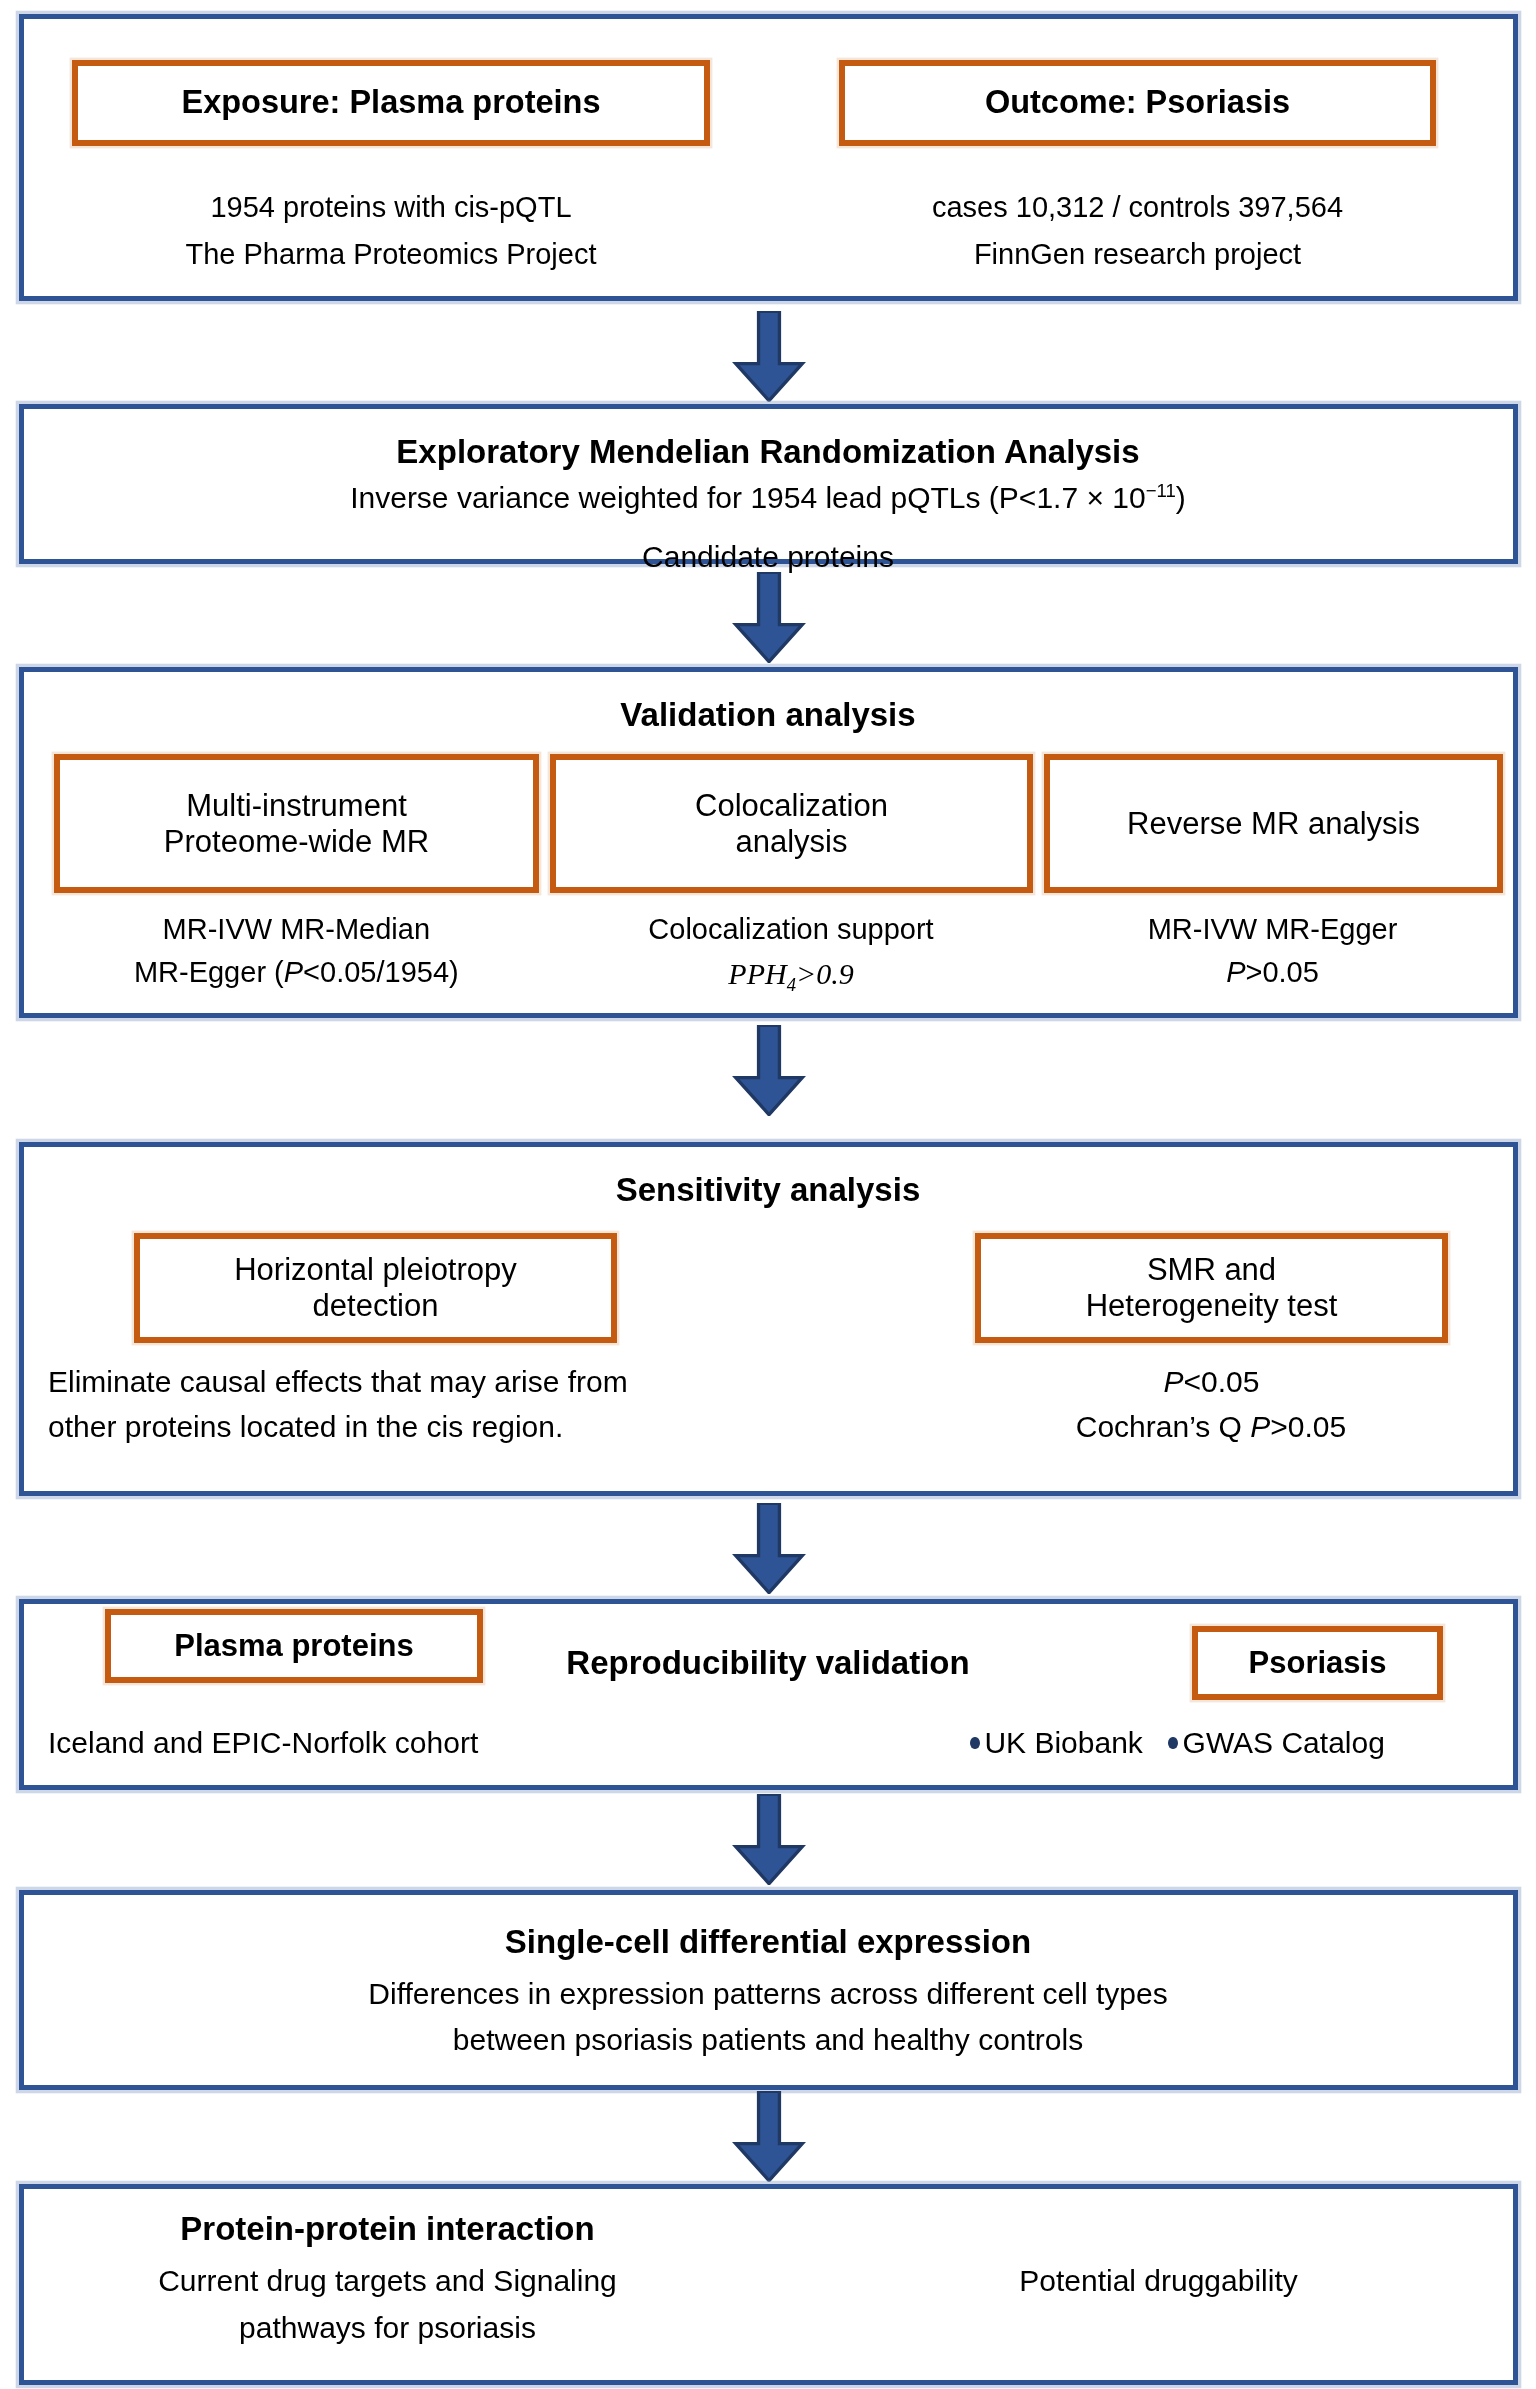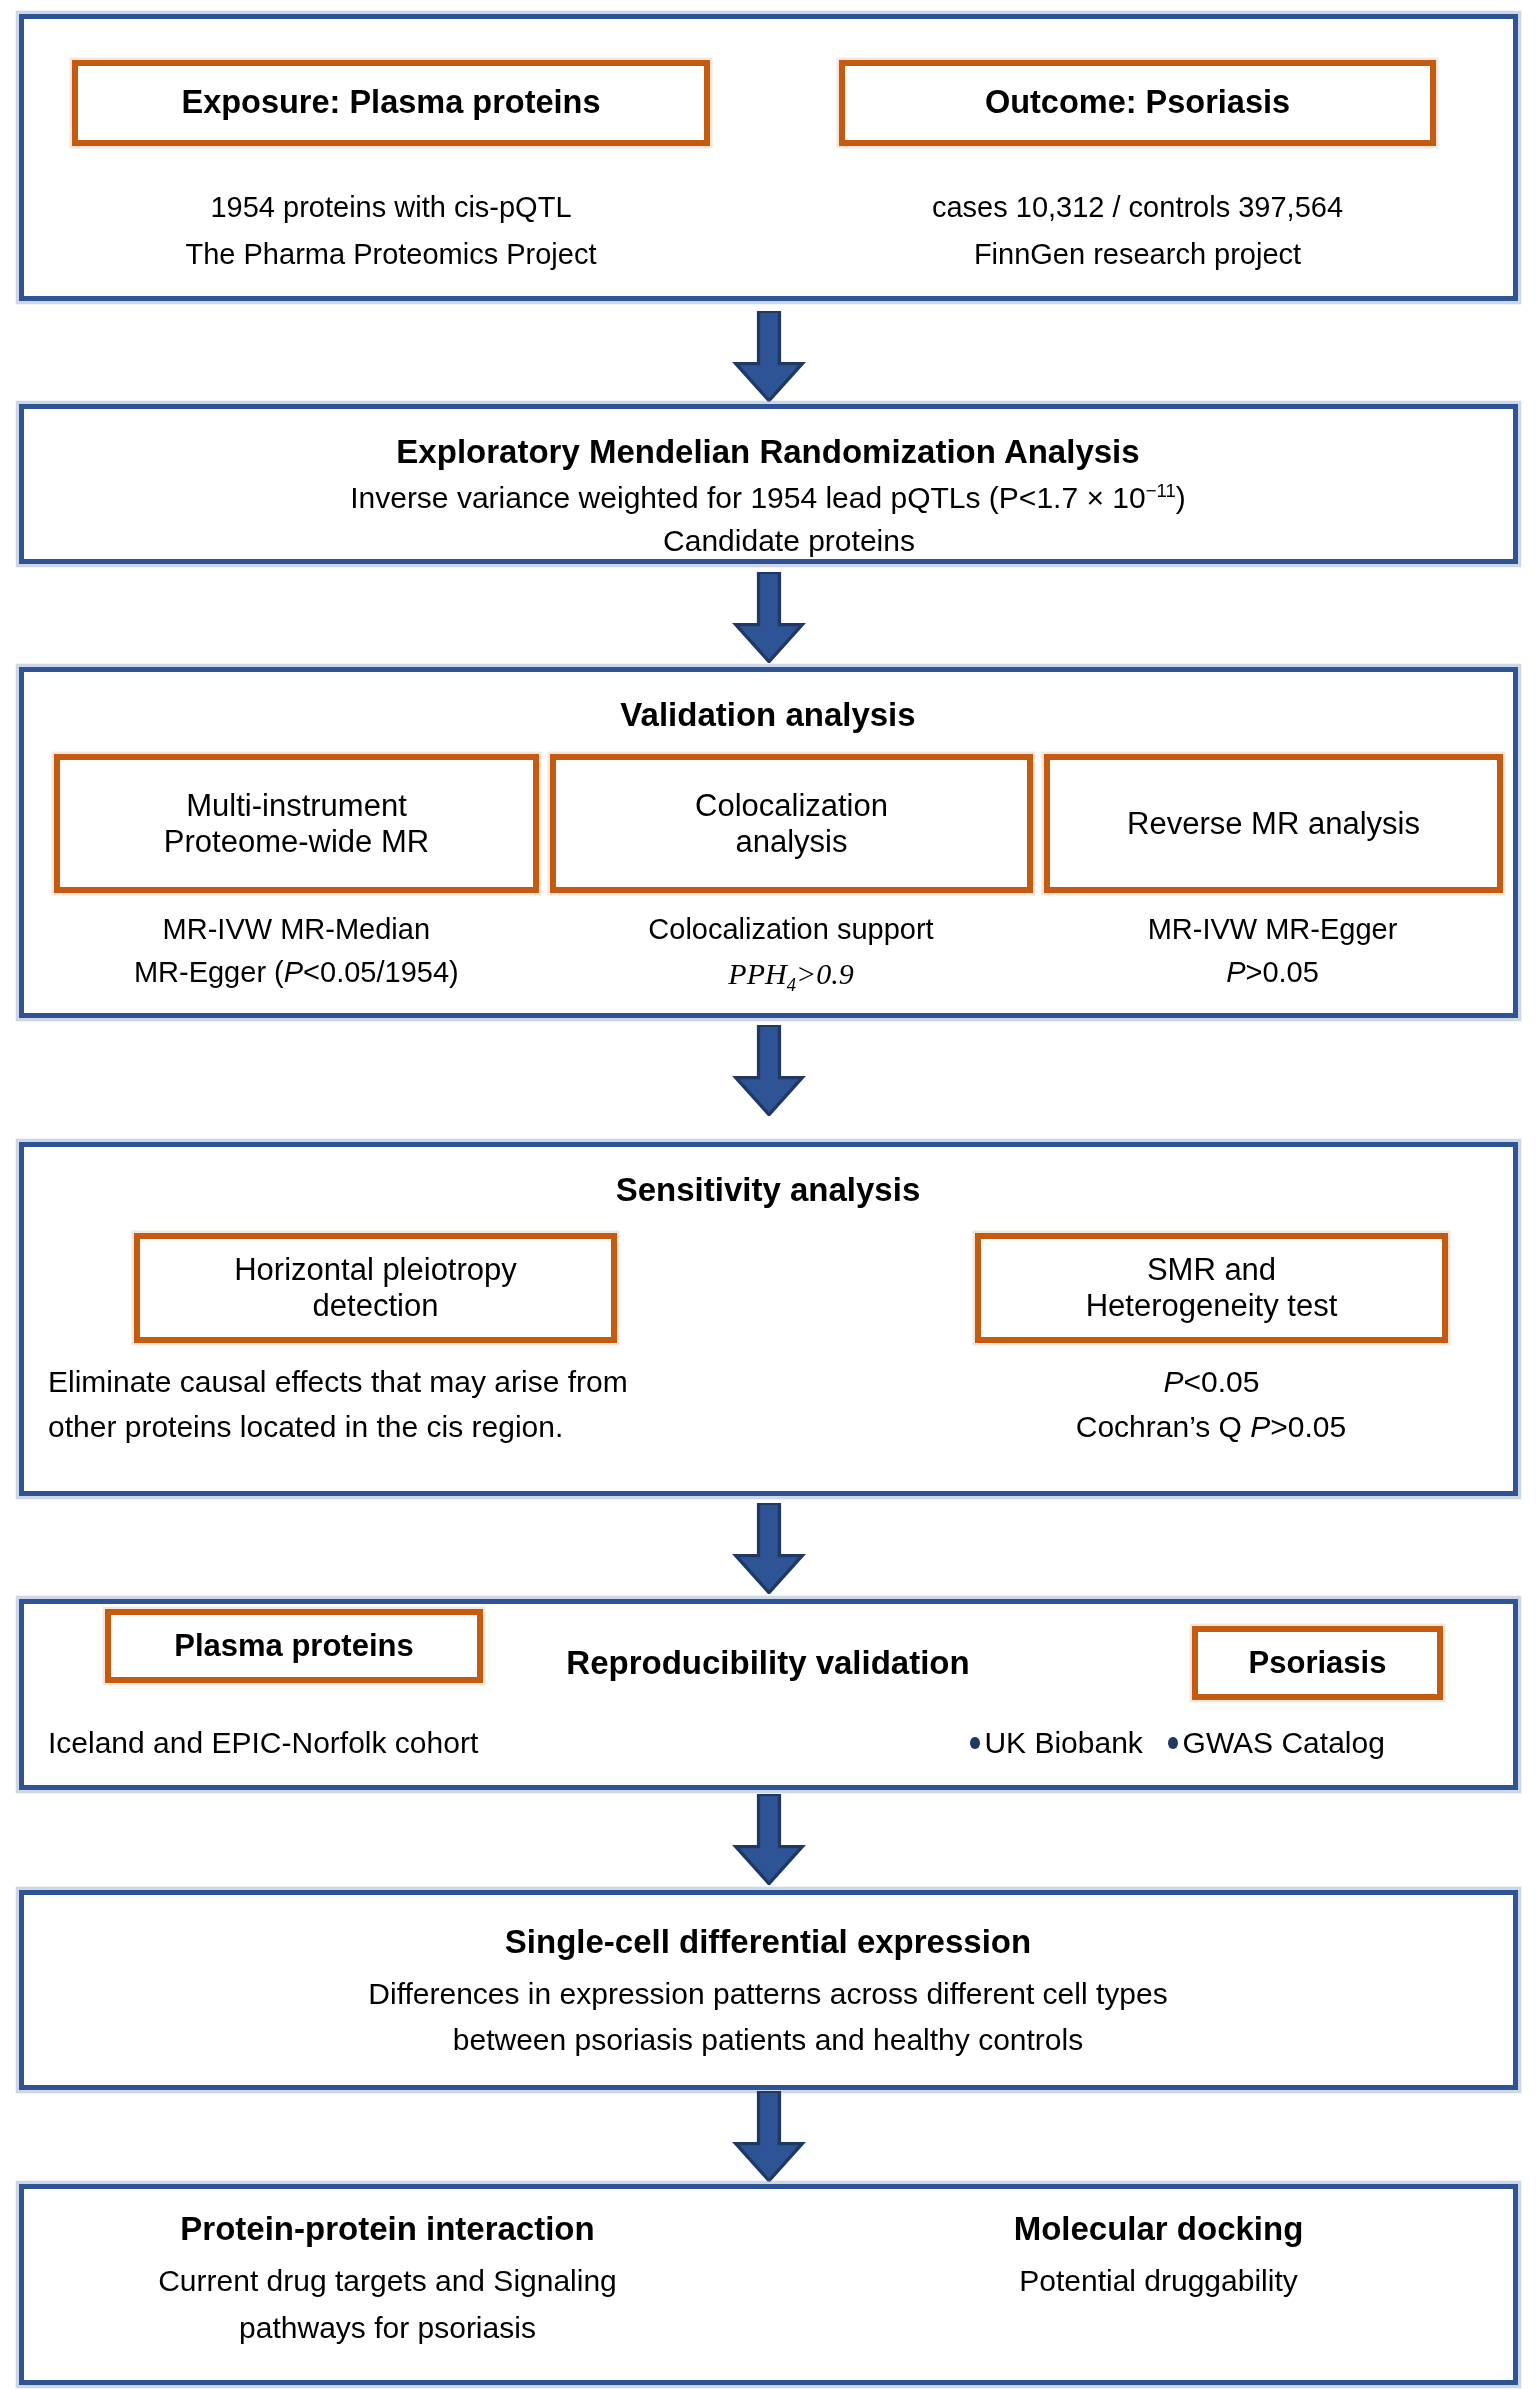--- a/index.html
+++ b/index.html
@@ -102,21 +102,21 @@
   </svg>
 </div>
 
 <div class="blue-box" style="left:19px; top:404px; width:1499px; height:160px;">
   <div class="txt bold" style="left:0; top:21.5px; width:1488px; font-size:33px;">Exploratory Mendelian Randomization Analysis</div>
 
   <div class="txt" style="left:0; top:69px; width:1488px; font-size:30px;">
     <span>Inverse variance weighted for 1954 lead pQTLs (P&lt;1.7 × 10</span><sup>−11</sup><span>)</span>
   </div>
 
-  <div class="txt" style="left:0; top:112px; width:1488px; font-size:30px;margin-left:21px;">Candidate proteins</div>
+  <div class="txt" style="left:0; top:128px; width:1488px; font-size:30px;">Candidate proteins</div>
 </div>
 
 <div class="arrow" style="left:731px; top:572px; width:76px; height:91px;">
   <svg width="76" height="91" viewBox="0 0 160 190">
     <polygon points="58,0 102,0 102,110 150,110 80,188 10,110 58,110" fill="#2F5496" stroke="#1F3864" stroke-width="7"></polygon>
   </svg>
 </div>
 
 <div class="blue-box" style="left:19px; top:667px; width:1499px; height:351px;">
 
@@ -226,16 +226,15 @@
     <polygon points="58,0 102,0 102,110 150,110 80,188 10,110 58,110" fill="#2F5496" stroke="#1F3864" stroke-width="7"></polygon>
   </svg>
 </div>
 
 <div class="blue-box" style="left:19px; top:2184px; width:1499px; height:201px;padding-left:20px;">
 
   <div class="txt bold" style="left:29px; top:19px; width:669px; font-size:33px;">Protein-protein interaction</div>
   <div class="txt" style="left:29px; top:72px; width:669px; font-size:30px;">Current drug targets and Signaling</div>
   <div class="txt" style="left:29px; top:119px; width:669px; font-size:30px;">pathways for psoriasis</div>
 
-  <div class="txt bold" style="left:812px; top:19px; width:645px; font-size:33px;">Molecular docking</div>
   <div class="txt" style="left:812px; top:72px; width:645px; font-size:30px;">Potential druggability</div>
 </div>
 
 
 </body></html>

